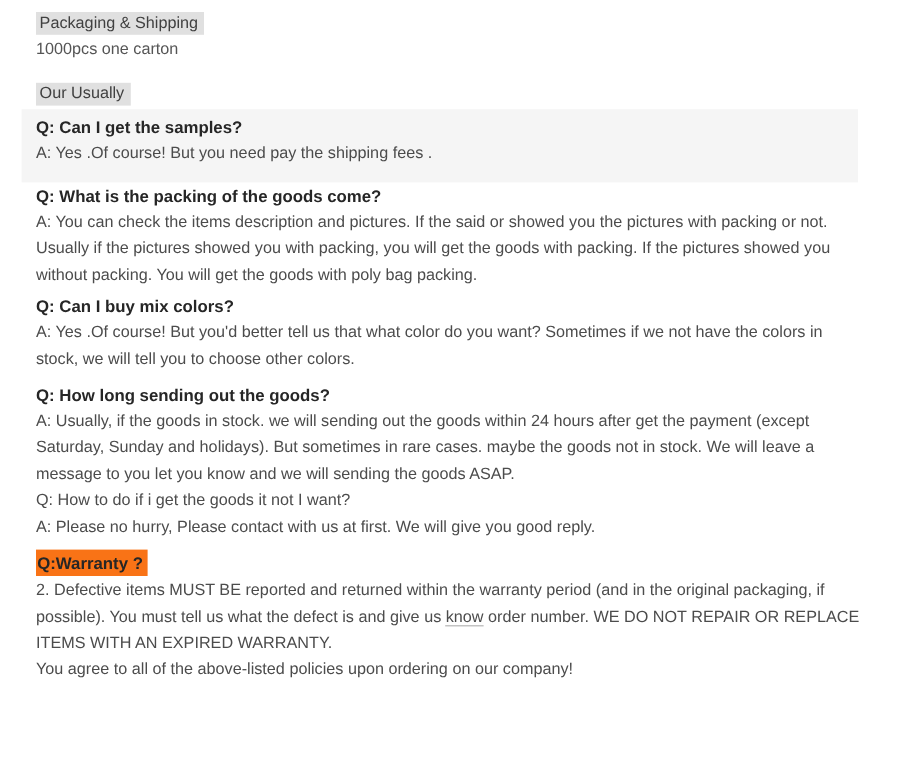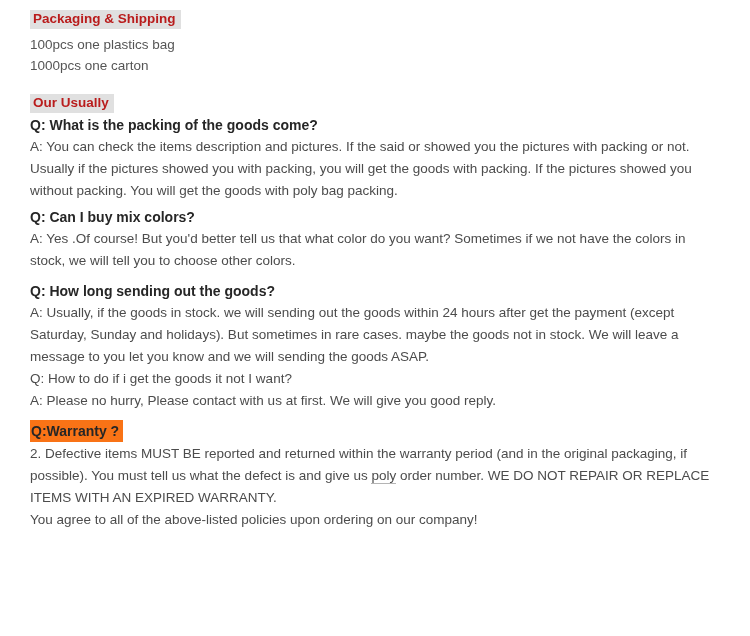--- a/index.html
+++ b/index.html
@@ -14,22 +14,22 @@
     font-size: 13.5px;
     line-height: 22px;
     color: #4c4c4c;
   }
 
   .sec-heading {
     display: inline-block;
     margin: 10px 0 0 30px;
     padding: 1px 5px 2px 3px;
     background: #e0e0e0;
-    color: #b91c1c;
-    font-weight: bold;
+    color: #404040;
+    font-weight: normal;
     font-size: 13.5px;
     line-height: 16px;
     white-space: nowrap;
   }
   .sec-heading.services { margin-top: 18px; }
 
   .plain {
     margin: 0 30px;
     color: #555555;
     line-height: 21px;
@@ -63,43 +63,46 @@
 
   .u { border-bottom: 1px solid #b5b5b5; }
 </style>
 </head>
 <body>
 
 <div class="doc">
 
   <div class="sec-heading">Packaging &amp; Shipping</div>
 
-  <div class="plain first">100pcs one plastics bag</div>
 
   <div class="plain">1000pcs one carton</div>
 
   <div class="sec-heading services">Our Usually</div>
 
+  <div class="qa-box">
+    <div class="q">Q: Can I get the samples?</div>
+    <div class="a">A: Yes .Of course! But you need pay the shipping fees .</div>
+  </div>
 
   <div class="qa">
     <div class="q">Q: What is the packing of the goods come?</div>
     <div class="a">A: You can check the items description and pictures. If the said or showed you the pictures with packing or not. Usually if the pictures showed you with packing, you will get the goods with packing. If the pictures showed you without packing. You will get the goods with poly bag packing.</div>
   </div>
 
   <div class="qa gap-small">
     <div class="q">Q: Can I buy mix colors?</div>
     <div class="a">A: Yes .Of course! But you'd better tell us that what color do you want? Sometimes if we not have the colors in stock, we will tell you to choose other colors.</div>
   </div>
 
   <div class="qa gap">
     <div class="q">Q: How long sending out the goods?</div>
     <div class="a">A: Usually, if the goods in stock. we will sending out the goods within 24 hours after get the payment (except Saturday, Sunday and holidays). But sometimes in rare cases. maybe the goods not in stock. We will leave a message to you let you know and we will sending the goods ASAP.</div>
     <div class="a">Q: How to do if i get the goods it not I want?</div>
     <div class="a">A: Please no hurry, Please contact with us at first. We will give you good reply.</div>
   </div>
 
   <div class="qa gap">
     <div class="q q-hl">Q:Warranty ?</div>
-    <div class="a"><span>2. Defective items MUST BE reported and returned within the warranty period (and in the original packaging, if possible). You must tell us what the defect is and give us </span><span class="u">poly</span><span> order number. WE DO NOT REPAIR OR REPLACE ITEMS WITH AN EXPIRED WARRANTY.</span></div>
+    <div class="a"><span>2. Defective items MUST BE reported and returned within the warranty period (and in the original packaging, if possible). You must tell us what the defect is and give us </span><span class="u">know</span><span> order number. WE DO NOT REPAIR OR REPLACE ITEMS WITH AN EXPIRED WARRANTY.</span></div>
     <div class="a">You agree to all of the above-listed policies upon ordering on our company!</div>
   </div>
 
 </div>
 
 </body></html>

